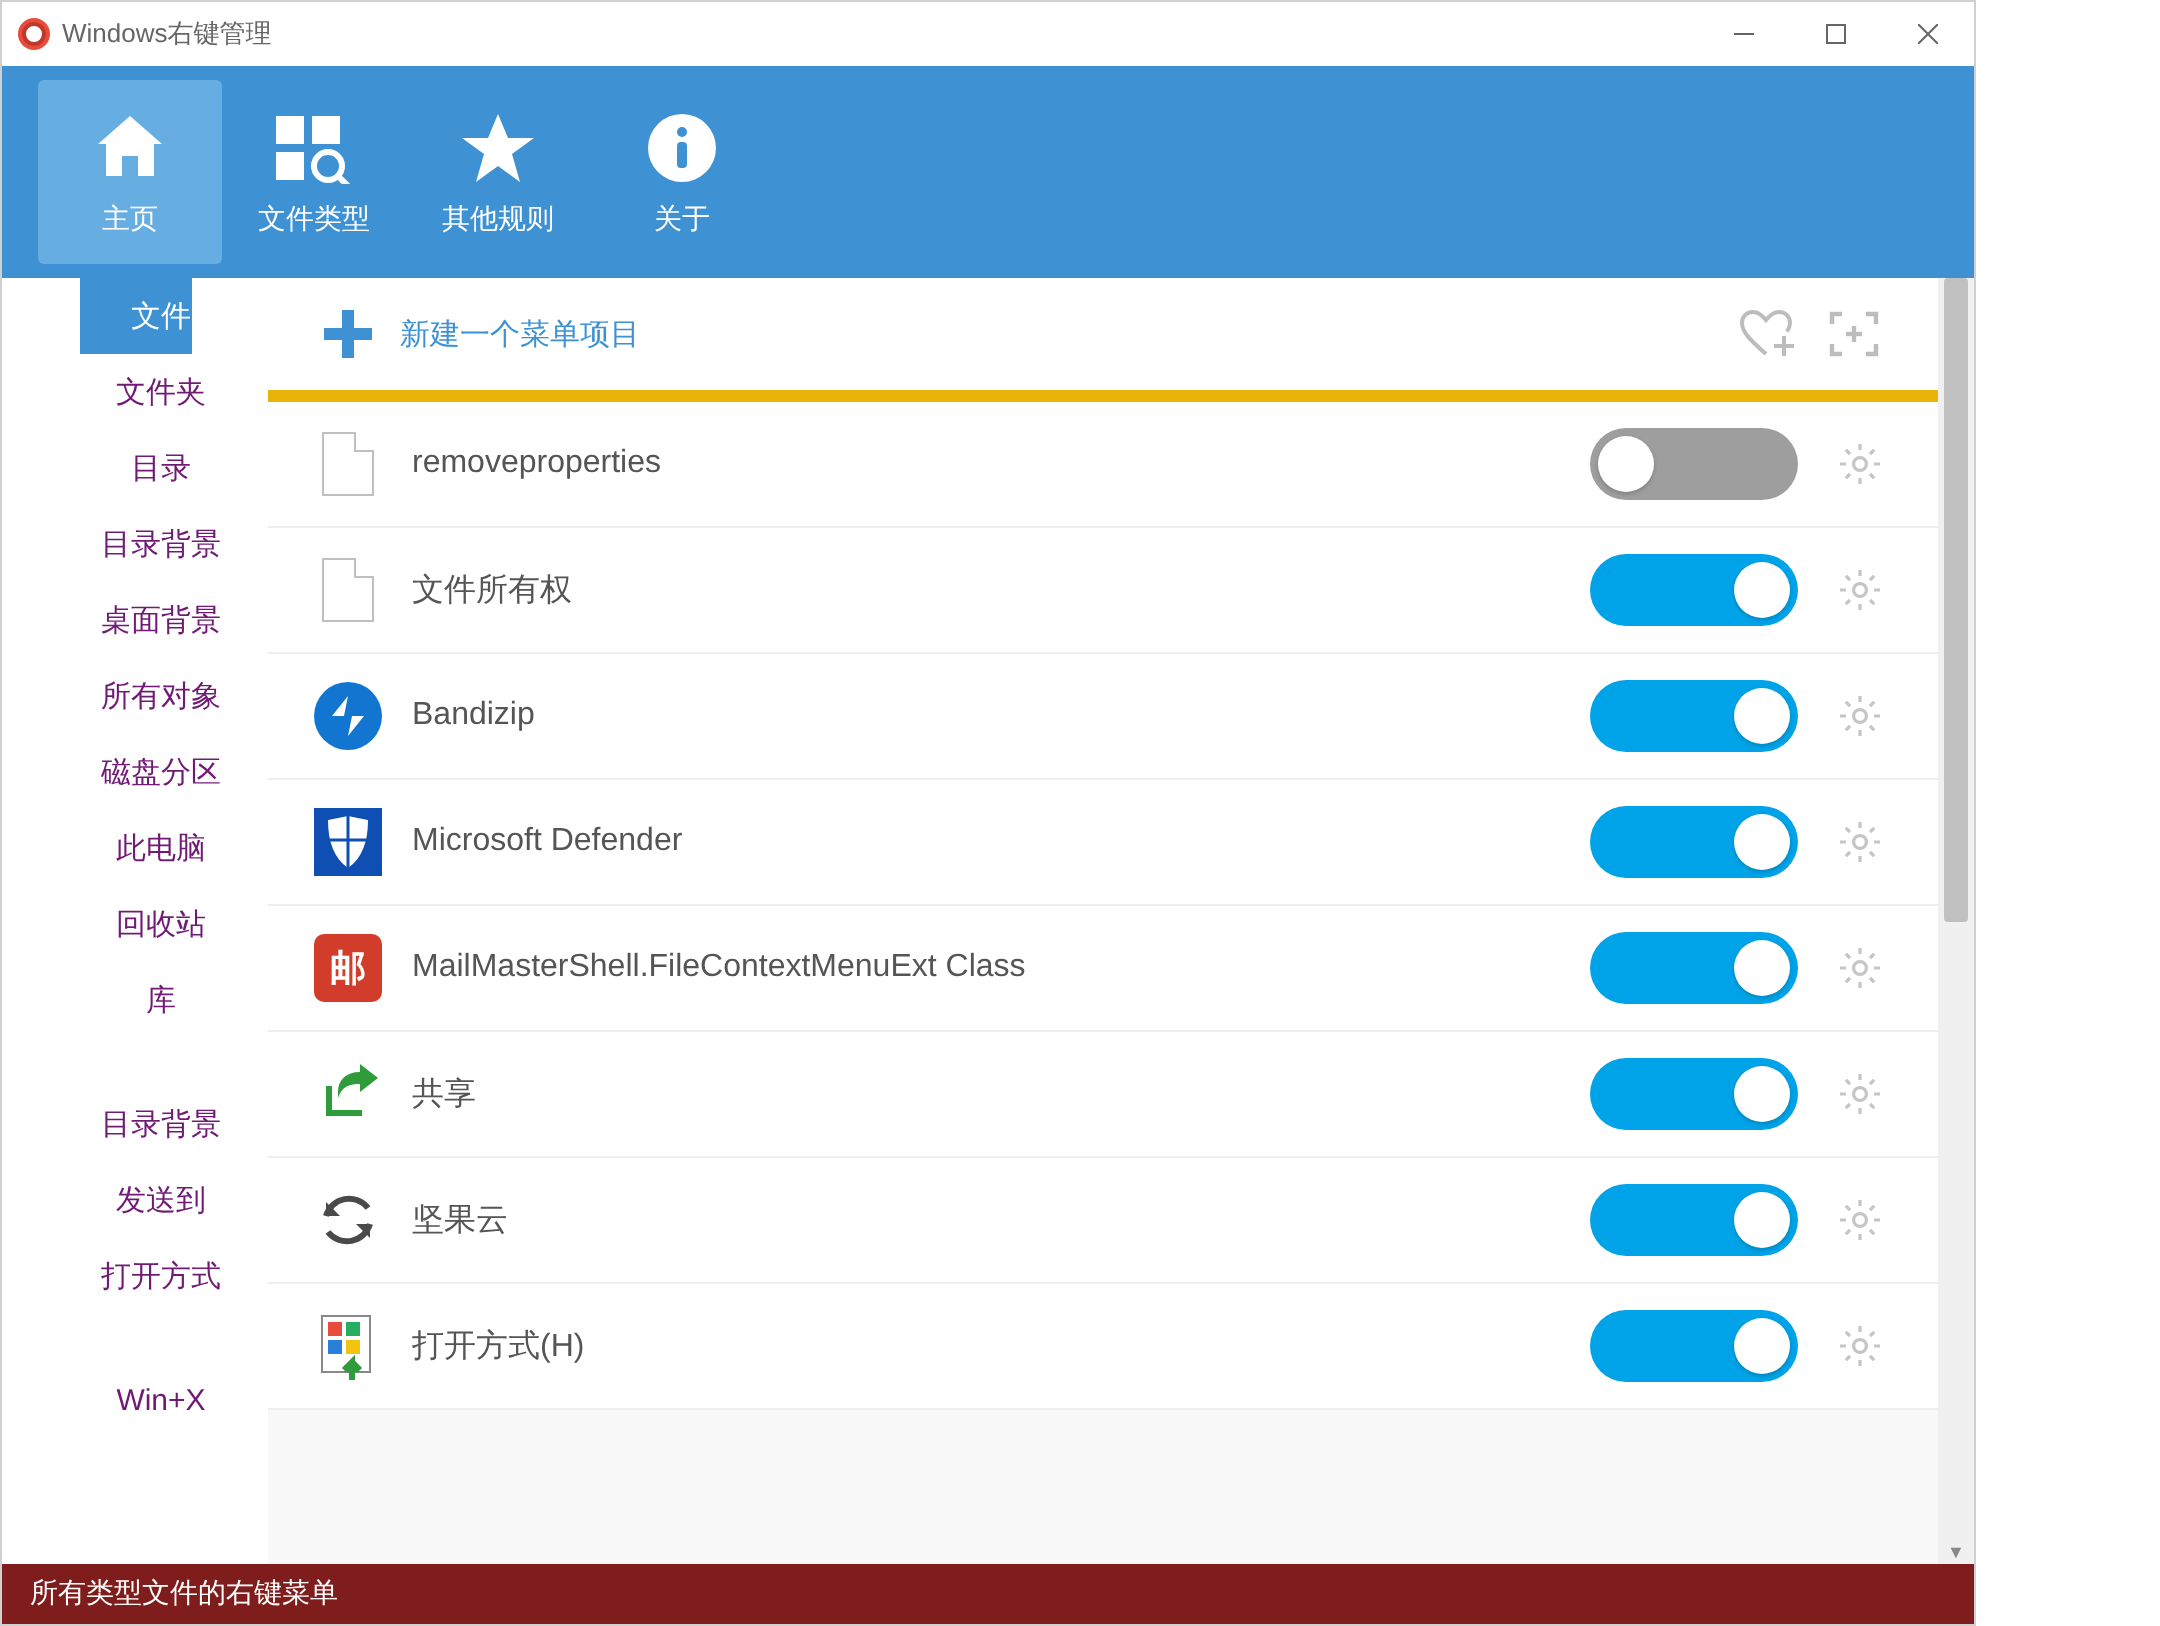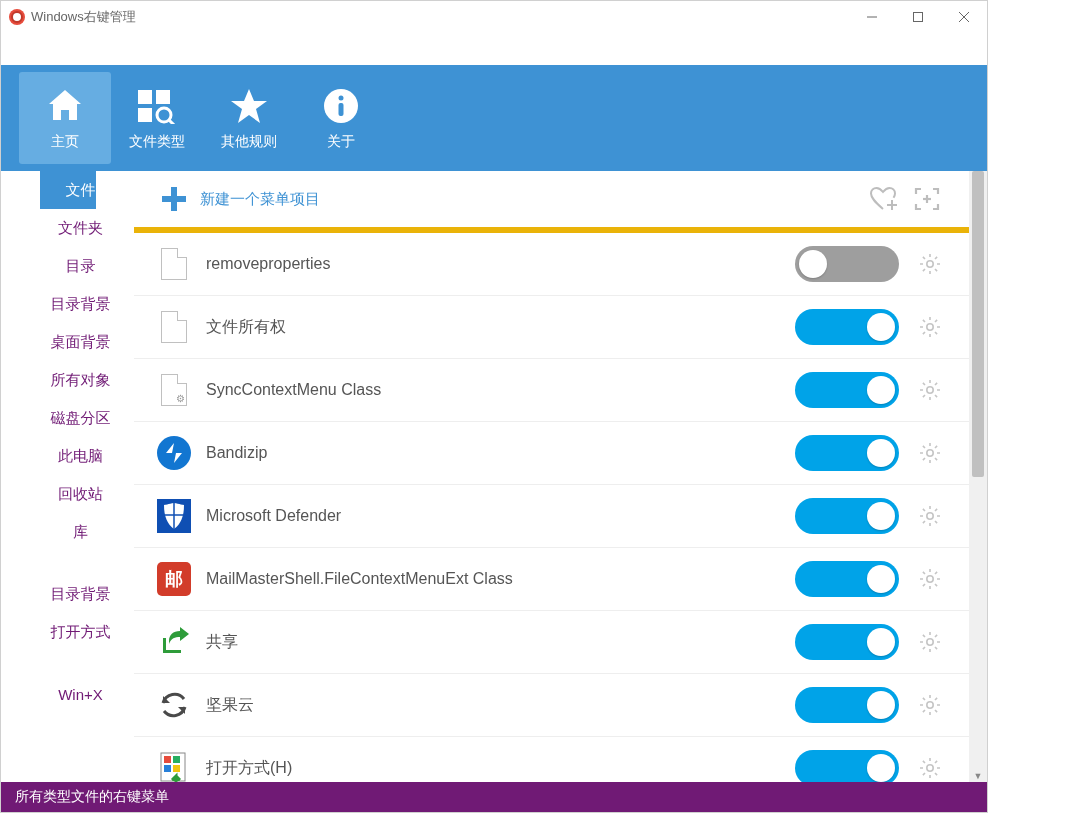--- a/index.html
+++ b/index.html
@@ -6,21 +6,21 @@
   html, body { width: 1080px; height: 813px; font-family: "Microsoft YaHei", "Segoe UI", sans-serif; overflow: hidden; background: #fff; }
   .window { width: 988px; height: 813px; display: flex; flex-direction: column; border: 1px solid #d0d0d0; }
   
   .titlebar { height: 32px; background: #fff; display: flex; align-items: center; padding-left: 8px; color: #666; font-size: 13px; }
   .titlebar .app-icon { width: 16px; height: 16px; border-radius: 50%; background: #e74c3c; margin-right: 6px; position: relative; display:flex; align-items:center; justify-content:center; }
   .titlebar .app-icon::after { content: ""; width: 8px; height: 8px; border-radius: 50%; background: #fff; border: 2px solid #c0392b; }
   .titlebar .spacer { flex: 1; }
   .titlebar .win-btn { width: 46px; height: 32px; display:flex; align-items:center; justify-content:center; color:#666; }
   .titlebar .win-btn svg { width:10px; height:10px; }
   
-  .toolbar { height: 106px; background: #3e92d4; display: flex; align-items: center; padding-left: 18px; gap: 0; margin-top: 32px; }
+  .toolbar { height: 106px; background: #3e92d4; display: flex; align-items: center; padding-left: 18px; gap: 0; }
   .tool { width: 92px; height: 92px; display:flex; flex-direction:column; align-items:center; justify-content:center; color:#fff; cursor:pointer; }
   .tool.active { background: #66ade2; border-radius: 3px; }
   .tool .tool-icon { height: 42px; display:flex; align-items:center; justify-content:center; }
   .tool .tool-label { font-size: 14px; margin-top: 6px; }
   
   .body { flex: 1; display: flex; min-height: 0; }
   .sidebar { width: 133px; background: #fff; border-right: 0; display:flex; flex-direction:column; padding-top: 0; align-items: center; }
   .side-item { height: 38px; display:flex; align-items:center; padding-left: 26px; font-size: 15px; color:#701a75; cursor:pointer; }
   .side-item.active { background:#3e92d4; color:#fff; }
   .side-gap { height: 24px; }
@@ -42,21 +42,21 @@
   .row .item-icon { width: 40px; height:40px; display:flex; align-items:center; justify-content:center; }
   .row .item-label { font-size: 16px; color:#555; margin-left: 12px; flex:1; }
   .row .toggle { width: 104px; height: 36px; border-radius: 18px; position:relative; cursor:pointer; margin-right: 12px; }
   .row .toggle .knob { width: 28px; height:28px; border-radius:50%; background:#fff; position:absolute; top:4px; box-shadow: 0 1px 2px rgba(0,0,0,0.2); }
   .row .toggle.on { background:#00a3e8; }
   .row .toggle.on .knob { right:4px; }
   .row .toggle.off { background:#9e9e9e; }
   .row .toggle.off .knob { left:4px; }
   .row .gear { width: 38px; height:38px; display:flex; align-items:center; justify-content:center; color:#c5c5c5; cursor:pointer; }
   
-  .statusbar { height: 30px; background:#701a75; color:#fff; display:flex; align-items:center; padding-left: 14px; font-size:14px; }
+  .statusbar { height: 30px; background:#7f1d1d; color:#fff; display:flex; align-items:center; padding-left: 14px; font-size:14px; }
   
   .file-outline { width:26px; height:32px; border:1px solid #c0c0c0; position:relative; background:#fff; }
   .file-outline::before { content:""; position:absolute; top:-1px; right:-1px; width:9px; height:9px; background:#fff; border-left:1px solid #c0c0c0; border-bottom:1px solid #c0c0c0; }
   .file-outline.with-gear::after { content:"⚙"; position:absolute; bottom:1px; right:1px; font-size:10px; color:#999; }
 </style>
 </head>
 <body>
 
 <div class="window">
 
@@ -153,20 +153,23 @@
           <span>回收站</span>
         </div>
       <div class="side-item">
           <span>库</span>
         </div>
       <div class="side-gap"></div>
       <div class="side-item">
           <span>目录背景</span>
         </div>
       <div class="side-item">
+          <span>发送到</span>
+        </div>
+      <div class="side-item">
           <span>打开方式</span>
         </div>
       <div class="side-gap"></div>
       <div class="side-item">
           <span>Win+X</span>
         </div>
     </div>
 
     <div class="content-wrap">
       <div class="content">
@@ -224,35 +227,20 @@
               <span class="knob"></span>
             </span>
           <span class="gear">
               <svg width="24" height="24" viewBox="0 0 24 24" fill="none" stroke="currentColor" stroke-width="1.6">
                 <circle cx="12" cy="12" r="3.2"></circle>
                 <path d="M12 2v3M12 19v3M4.9 4.9l2.1 2.1M17 17l2.1 2.1M2 12h3M19 12h3M4.9 19.1l2.1-2.1M17 7l2.1-2.1"></path>
               </svg>
             </span>
         </div>
 
-        <div class="row">
-          <span class="item-icon">
-              <span class="file-outline with-gear"></span>
-            </span>
-          <span class="item-label">SyncContextMenu Class</span>
-          <span class="toggle on">
-              <span class="knob"></span>
-            </span>
-          <span class="gear">
-              <svg width="24" height="24" viewBox="0 0 24 24" fill="none" stroke="currentColor" stroke-width="1.6">
-                <circle cx="12" cy="12" r="3.2"></circle>
-                <path d="M12 2v3M12 19v3M4.9 4.9l2.1 2.1M17 17l2.1 2.1M2 12h3M19 12h3M4.9 19.1l2.1-2.1M17 7l2.1-2.1"></path>
-              </svg>
-            </span>
-        </div>
 
         <div class="row">
           <span class="item-icon">
             <svg width="34" height="34" viewBox="0 0 34 34">
                 <circle cx="17" cy="17" r="17" fill="#1276d1"></circle>
                 <path d="M9 17 L17 7 L15 17 L25 17 L17 27 L19 17 Z" fill="#fff"></path>
               </svg>
           </span>
           <span class="item-label">Bandizip</span>
           <span class="toggle on">

